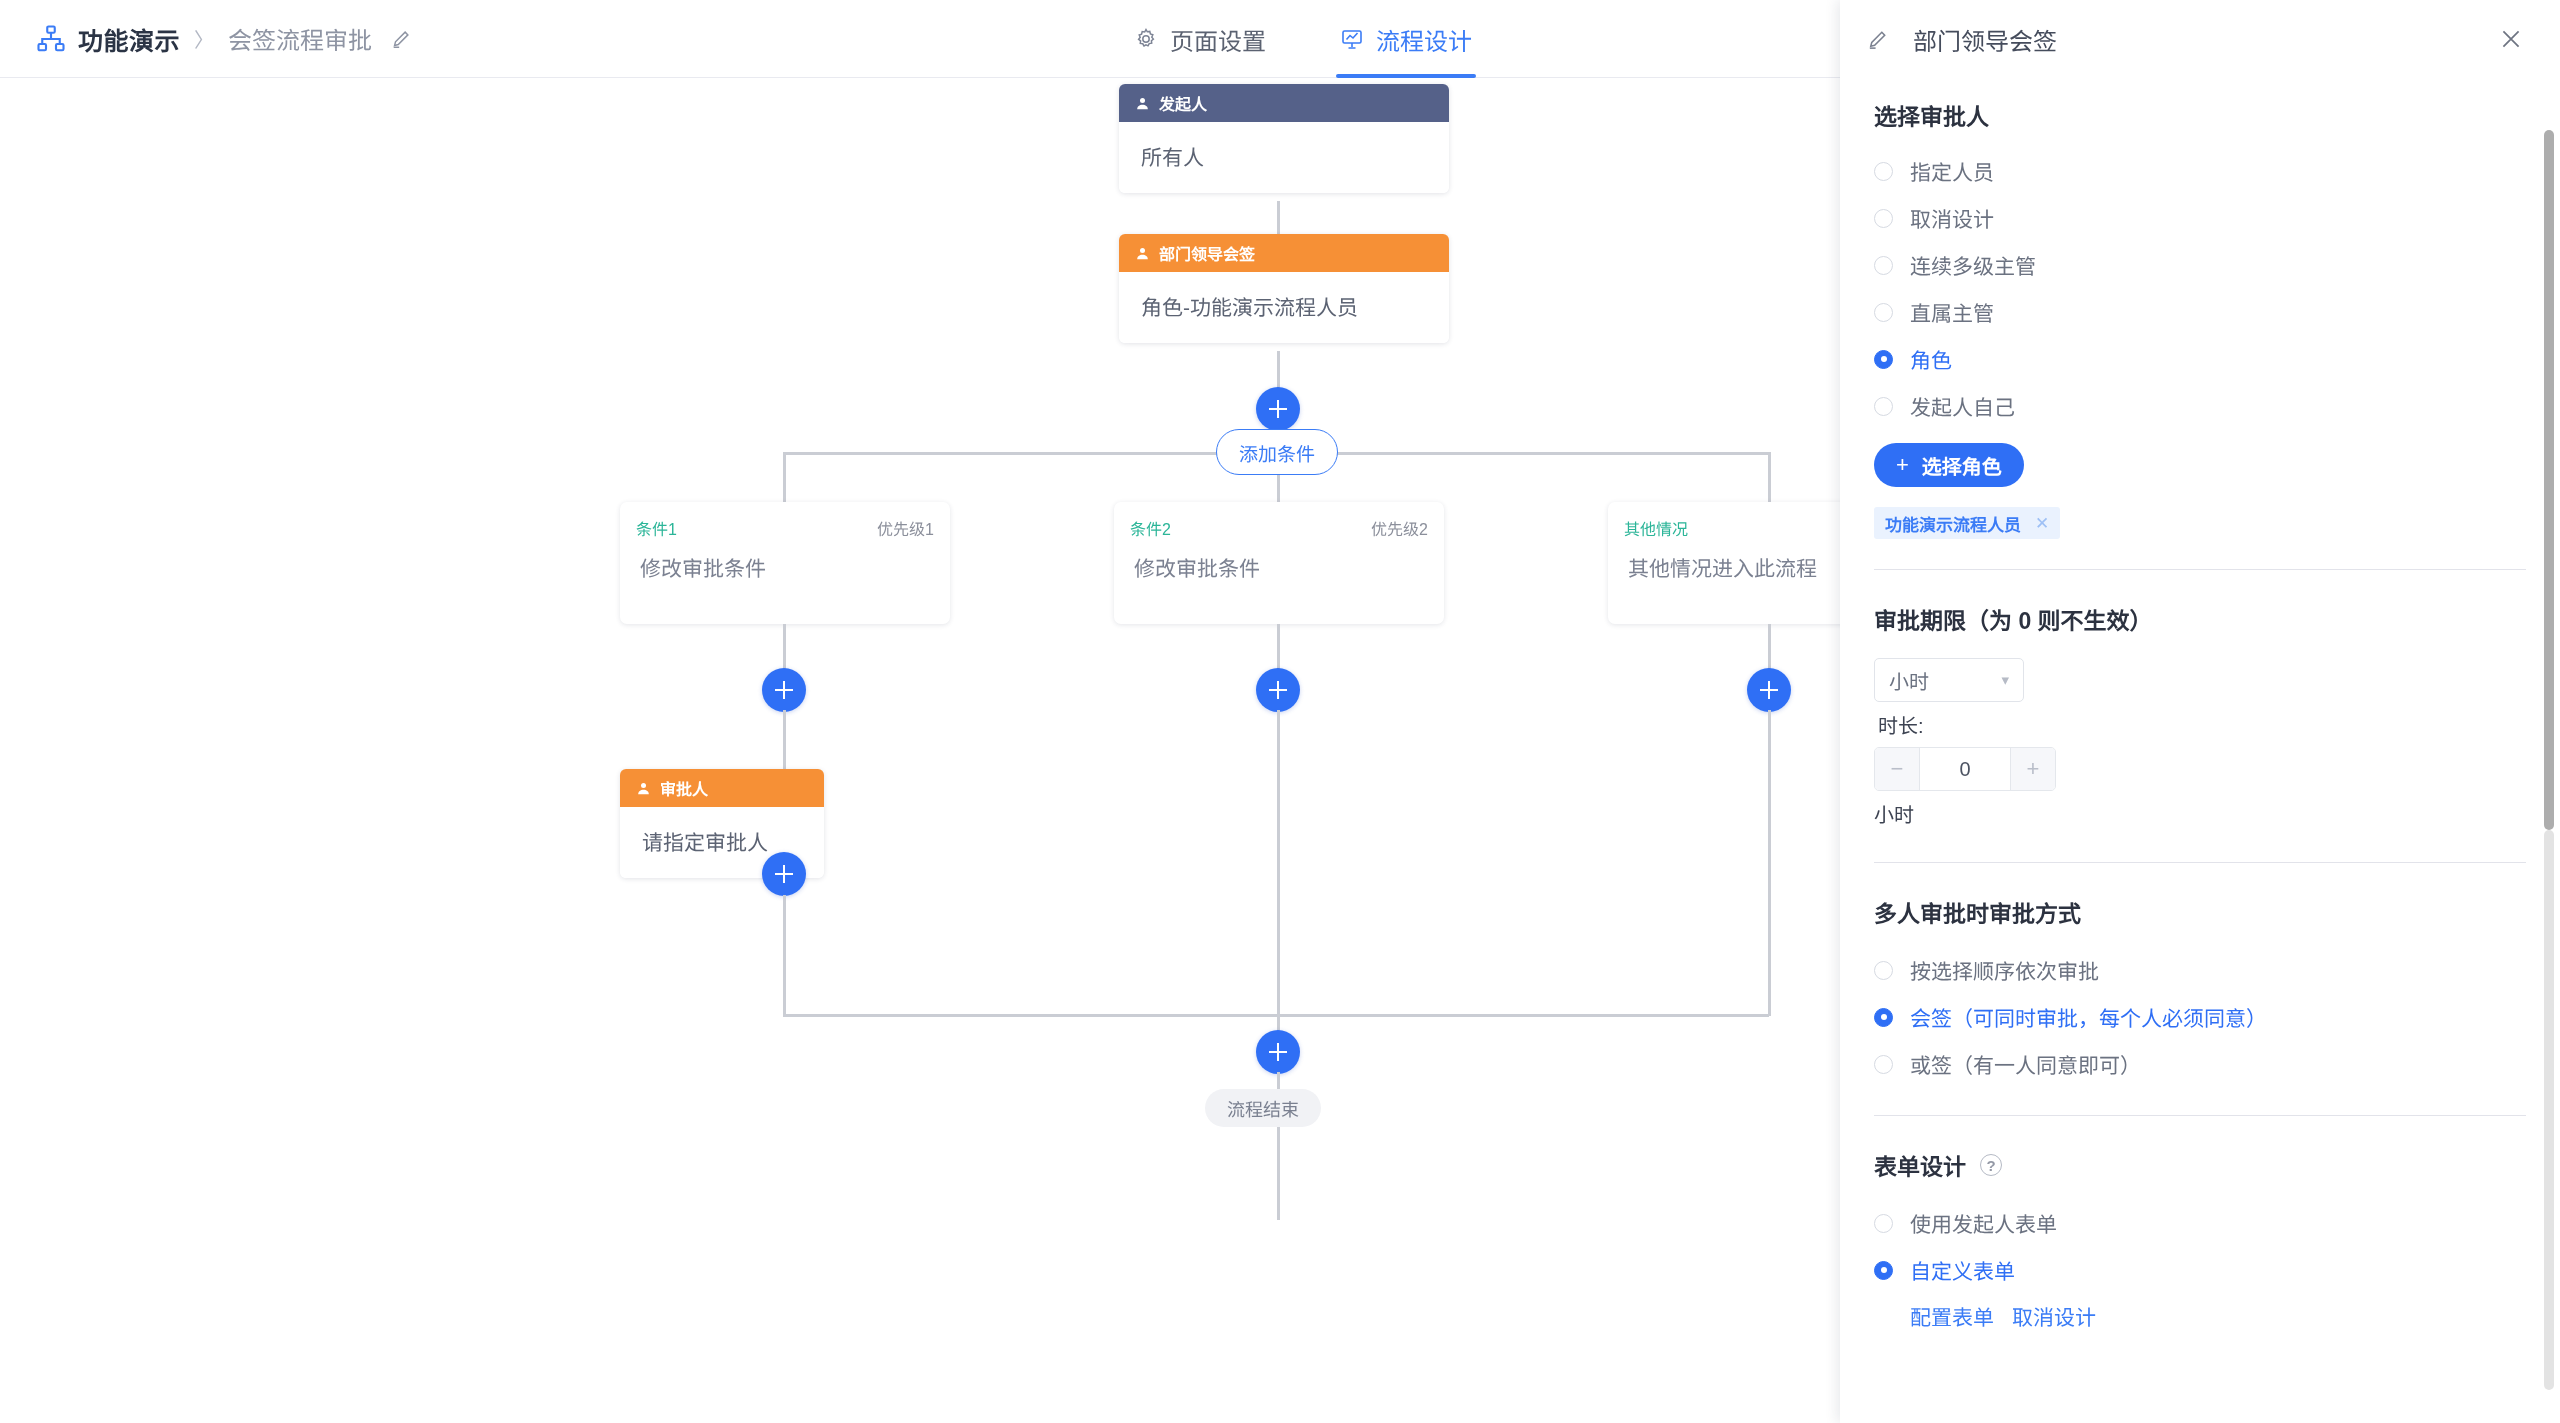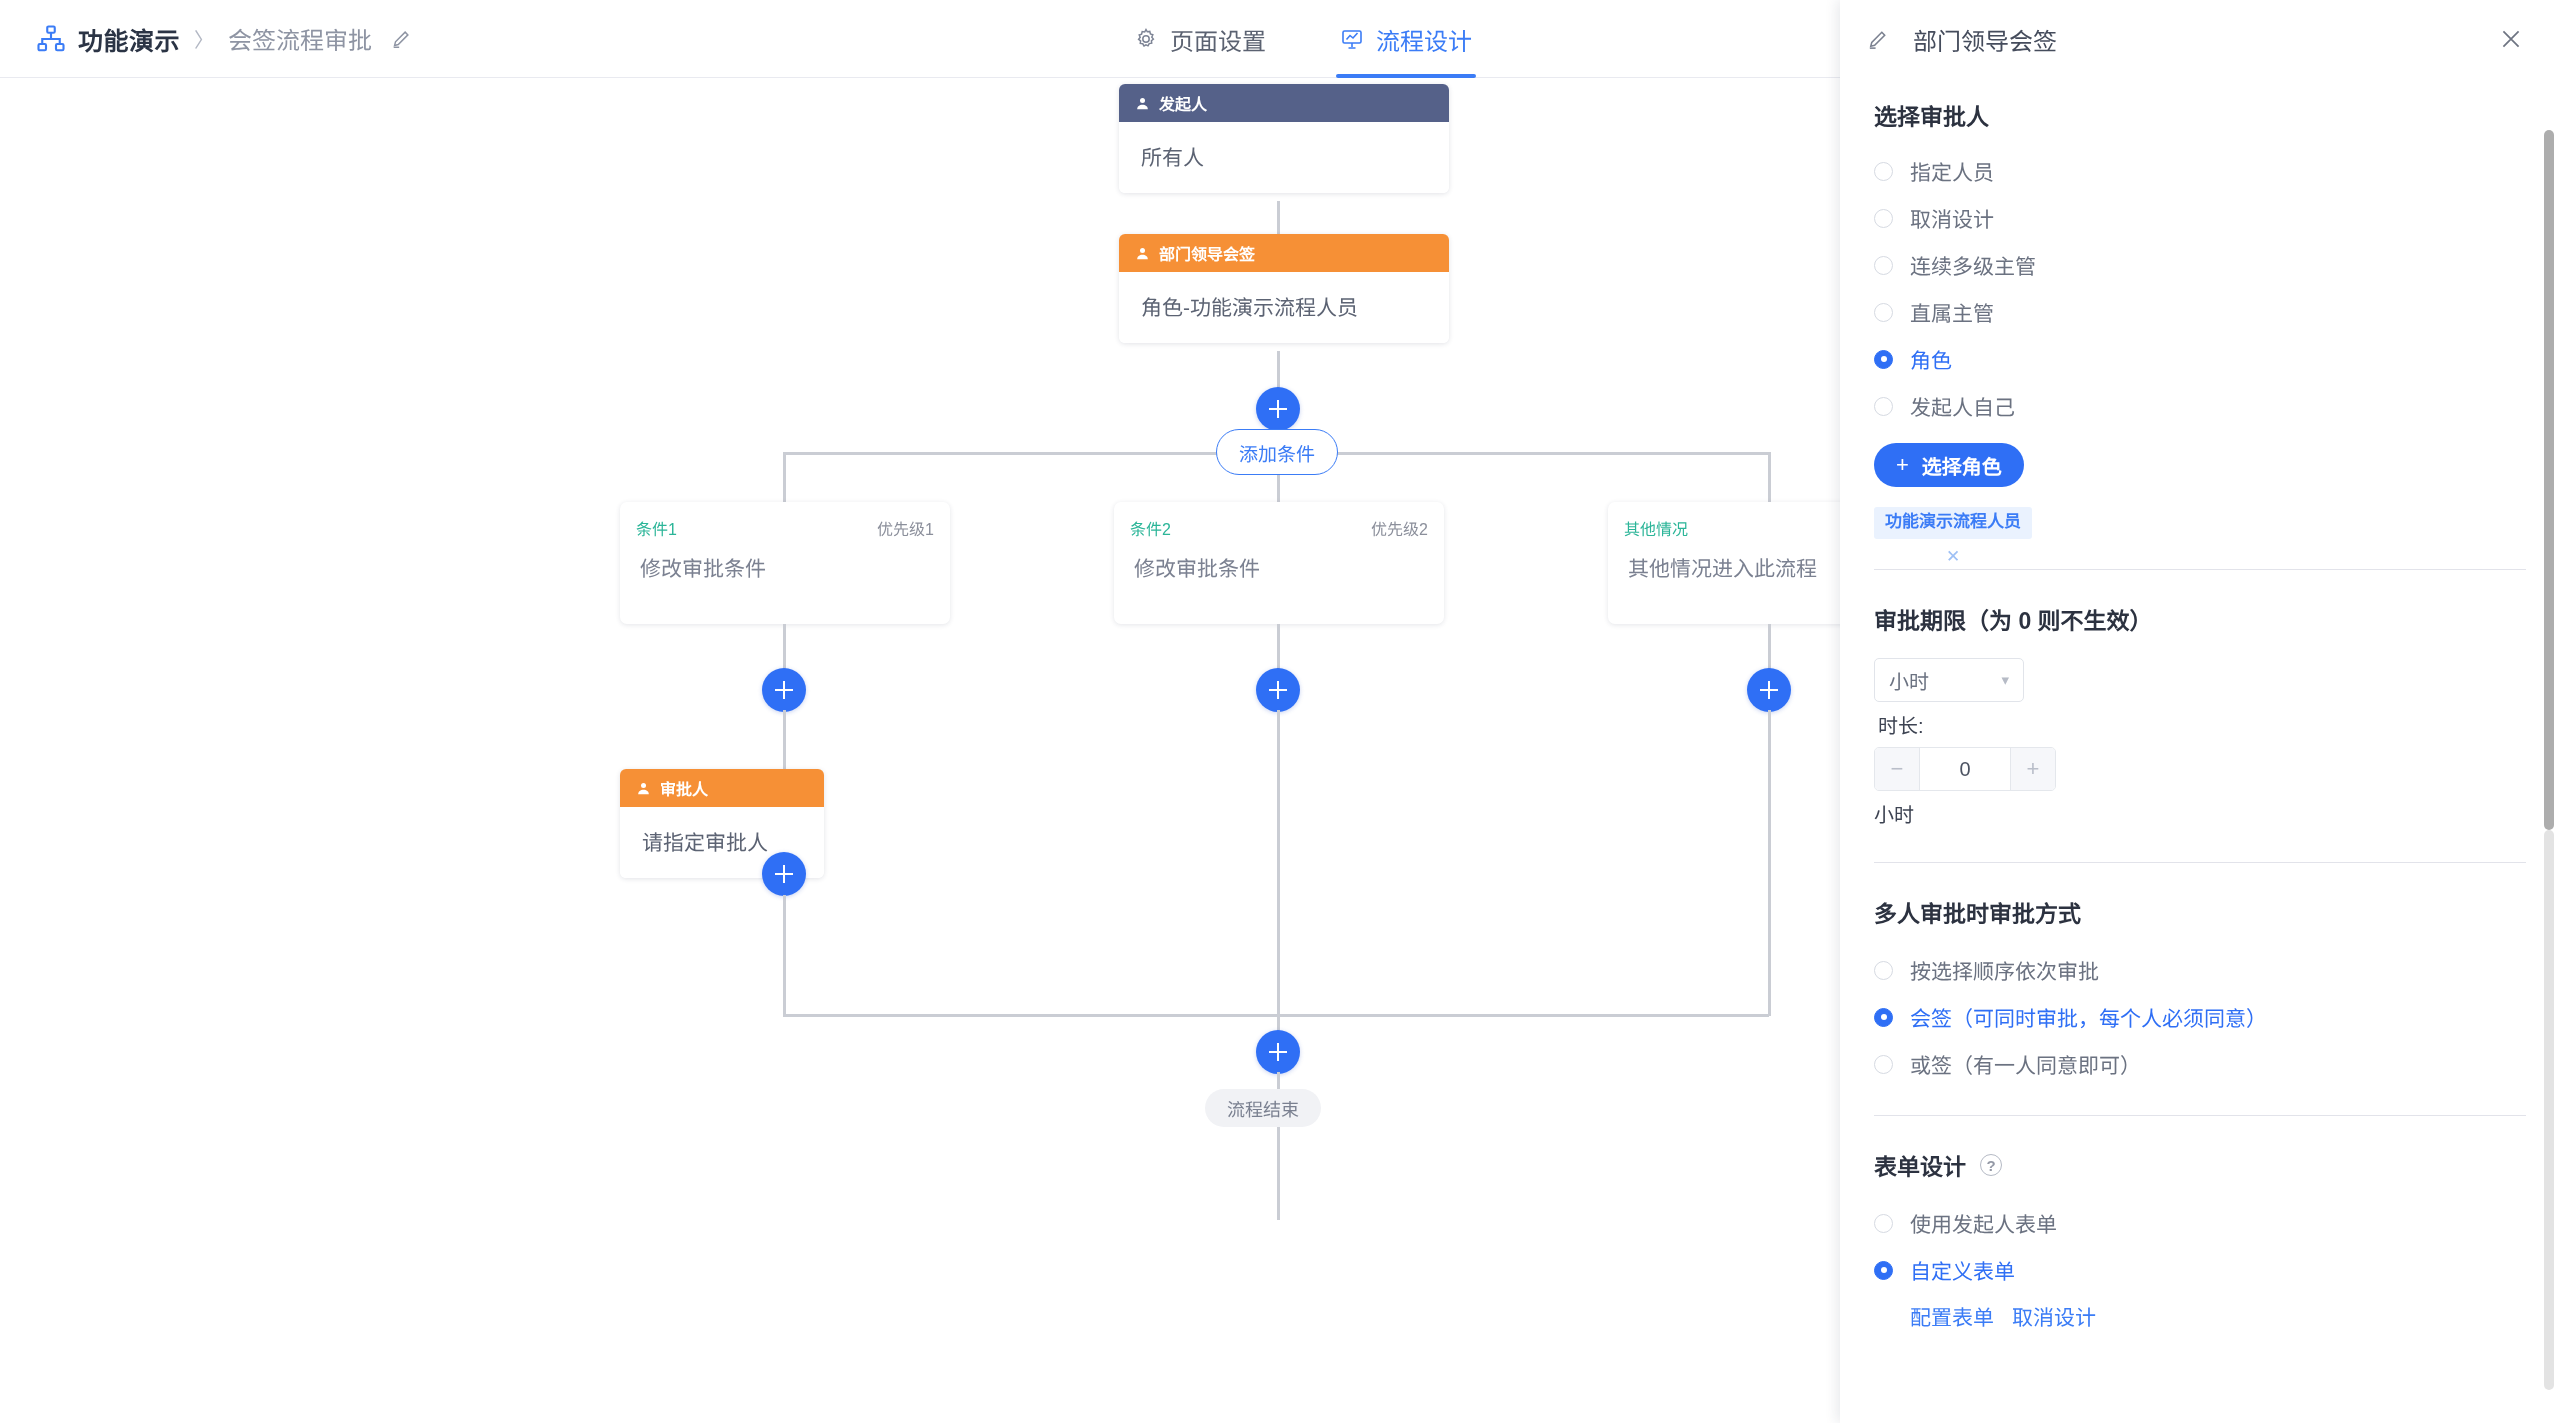--- a/index.html
+++ b/index.html
@@ -154,21 +154,20 @@
     background: #2f6ff5; color: #fff; font-size: 20px; font-weight: bold;
     border: none; cursor: pointer; margin-top: 22px;
   }
   .btn-primary .pl { font-size: 22px; font-weight: normal; line-height: 1; }
 
   .tag {
     display: inline-flex; align-items: center; gap: 14px;
     height: 32px; padding: 0 11px; border-radius: 3px;
     background: #eaf2fe; color: #3b7cf6; font-size: 17px; font-weight: bold;
     margin-top: 20px;
-    flex-direction: column;
   }
   .tag .tag-x { color: #9ec0f5; font-size: 17px; font-weight: normal; cursor: pointer; }
 
   .divider { height: 1px; background: #e2e3ea; margin: 0 34px; }
 
   .dur-row { display: flex; align-items: flex-start; gap: 8px; margin-top: 22px; flex-direction: column; }
   .select {
     width: 150px; height: 44px; border: 1px solid #e1e4ea; border-radius: 5px;
     background: #fff; display: flex; align-items: center; justify-content: space-between;
     padding: 0 14px; font-size: 20px; color: #6b7281; cursor: pointer;

